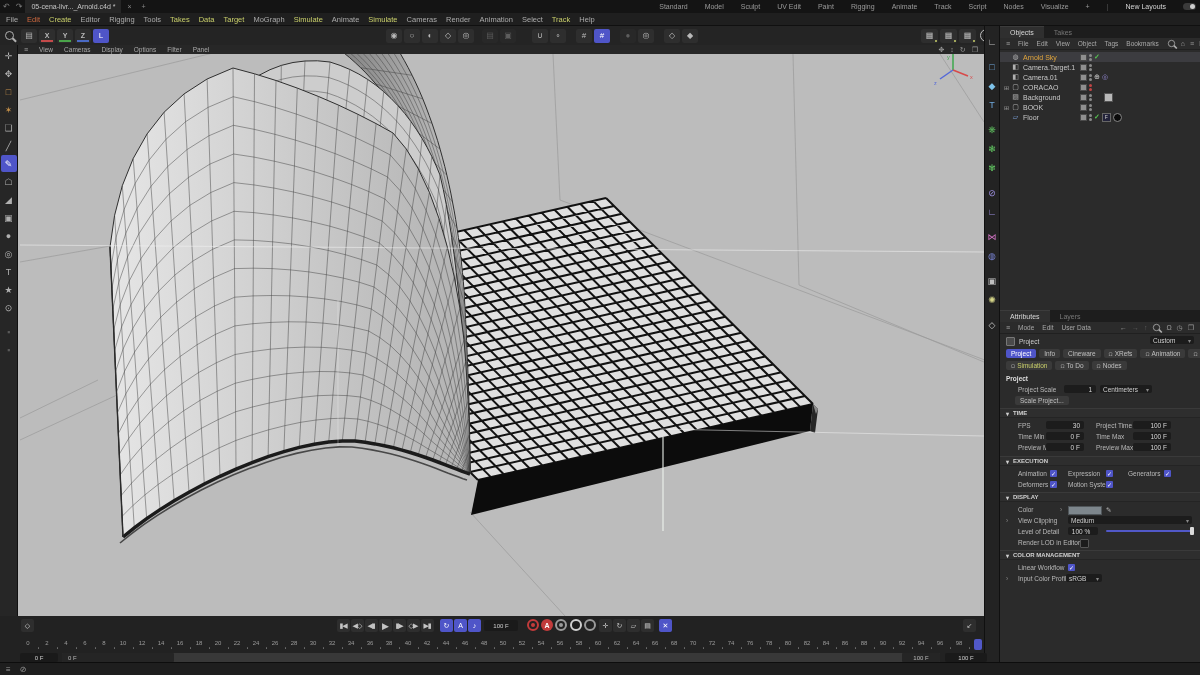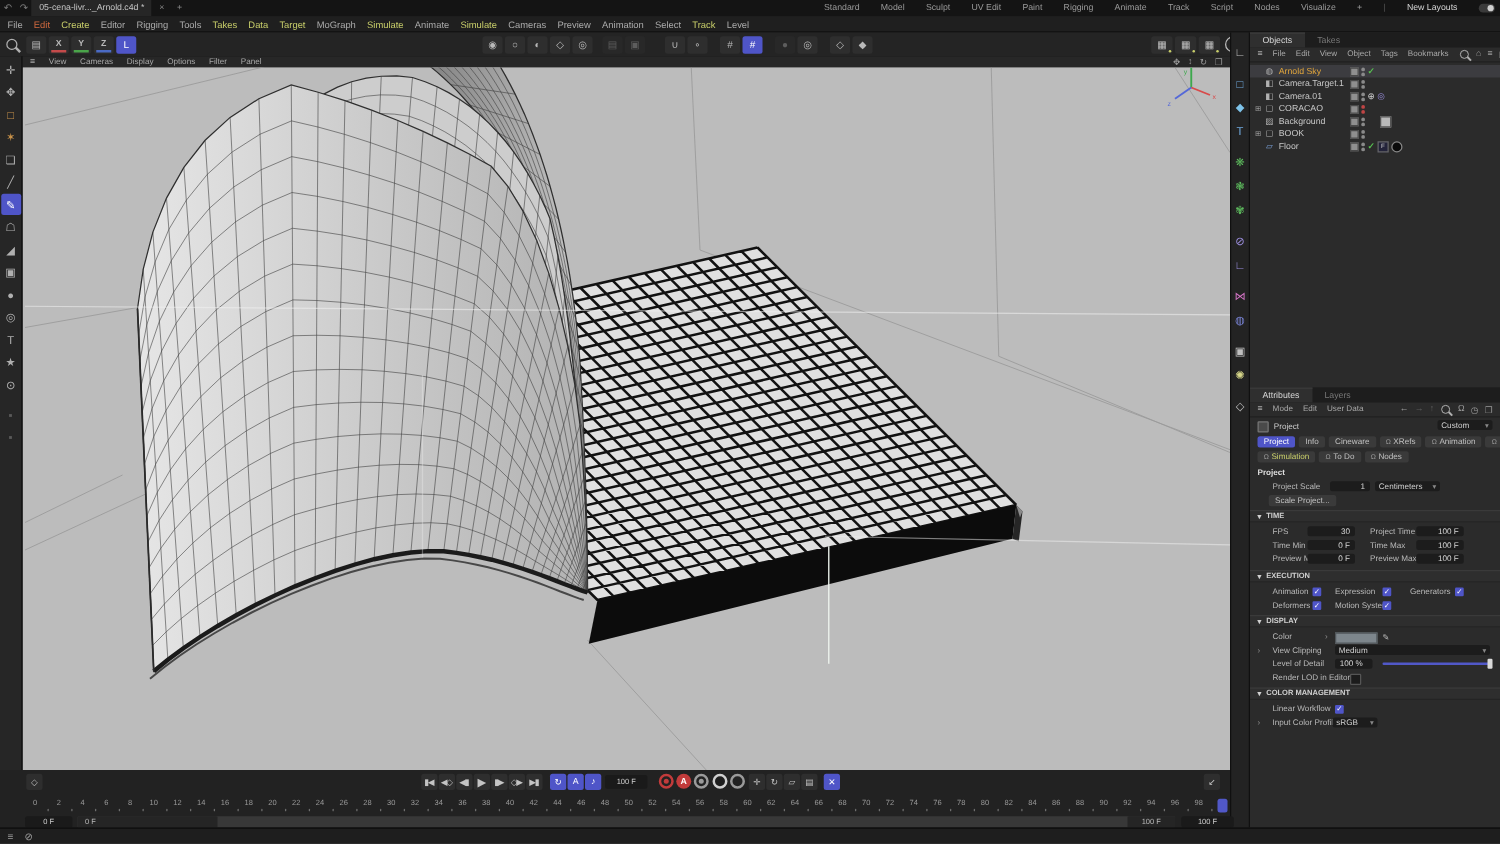--- a/index.html
+++ b/index.html
@@ -148,25 +148,25 @@
   <span>Rigging</span>
   <span>Tools</span>
   <span class="m-y">Takes</span>
   <span class="m-y">Data</span>
   <span class="m-y">Target</span>
   <span>MoGraph</span>
   <span class="m-y">Simulate</span>
   <span>Animate</span>
   <span class="m-y">Simulate</span>
   <span>Cameras</span>
-  <span>Preview</span>
+  <span>Render</span>
   <span>Animation</span>
   <span>Select</span>
   <span class="m-y">Track</span>
-  <span>Level</span>
+  <span>Help</span>
 </div>
 
 <div class="abs flex" id="toolbar">
   <span class="mag" style="margin:0 6px 0 5px;"></span>
   <span class="tbtn">▤</span>
   <span class="tbtn axisbtn">
       <span>X</span>
       <i style="background:#c44a4a;"></i>
     </span>
   <span class="tbtn axisbtn">

